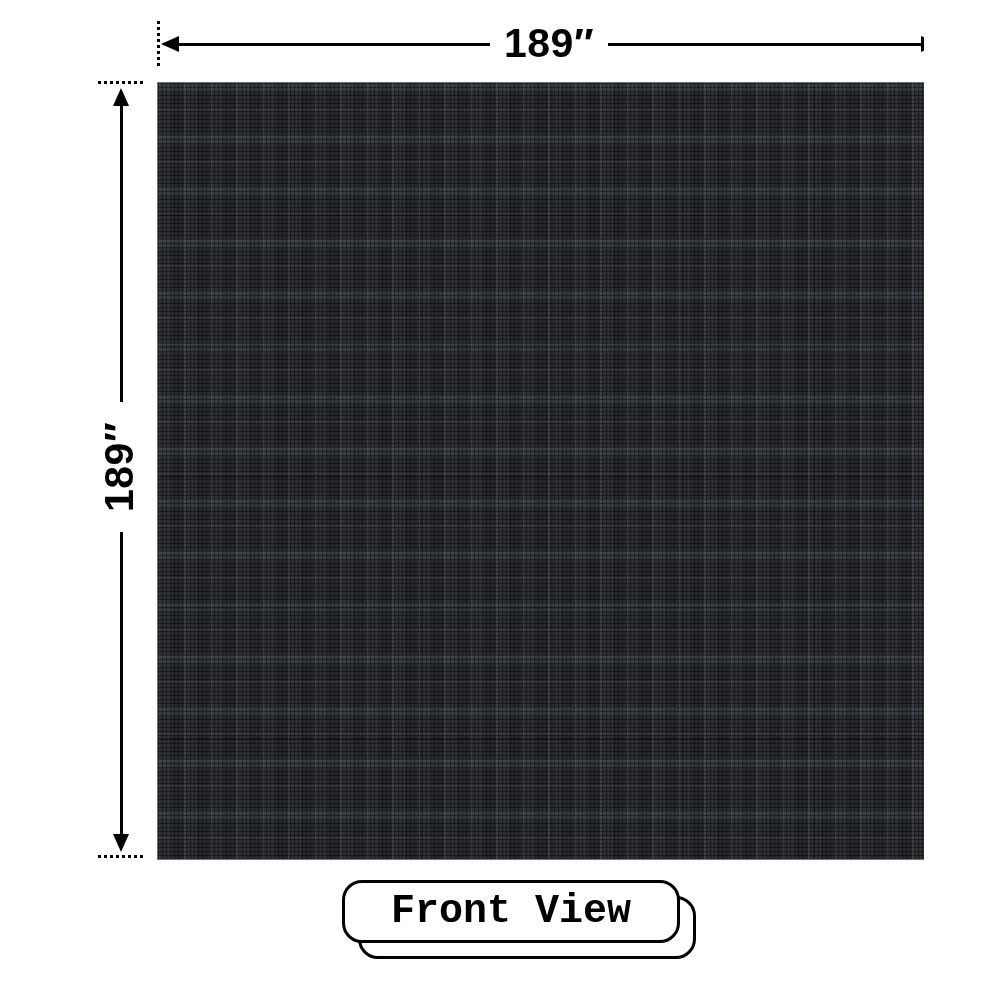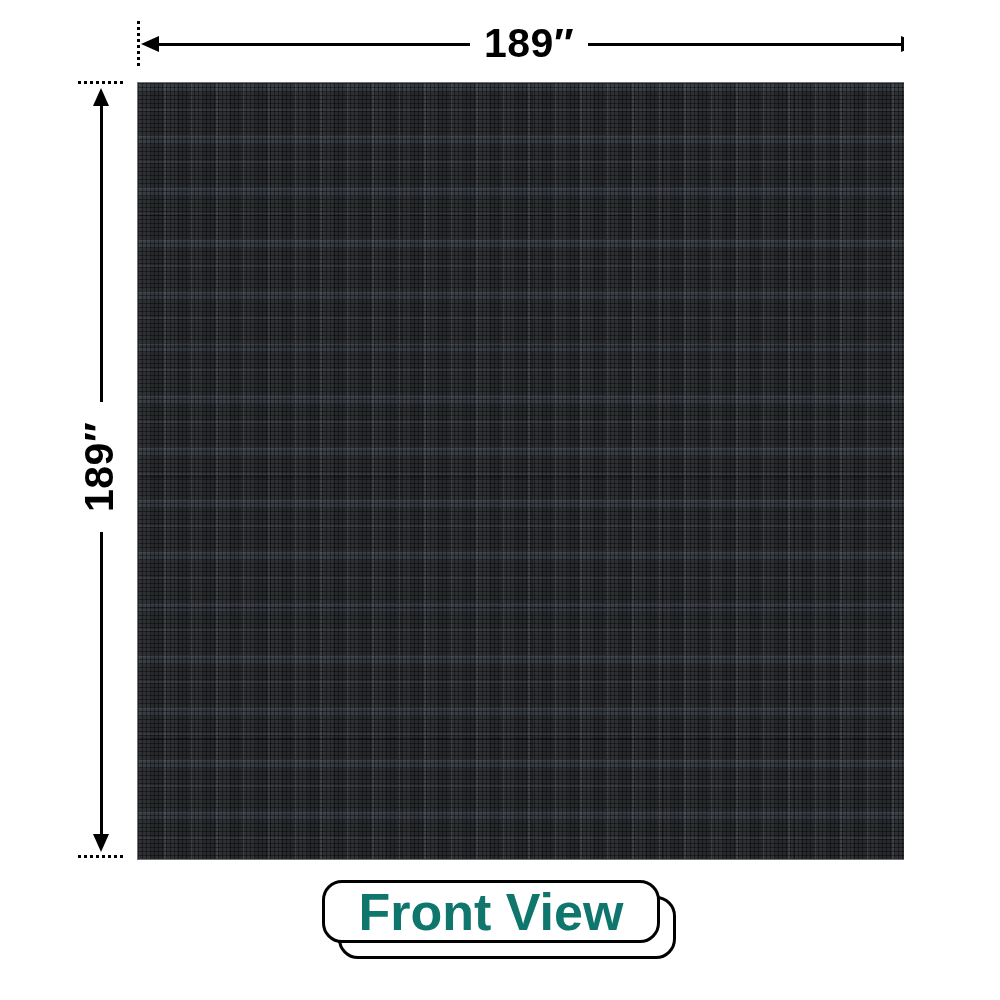--- a/index.html
+++ b/index.html
@@ -7,20 +7,21 @@
     padding: 0;
     background: #ffffff;
     font-family: "Liberation Sans", "DejaVu Sans", sans-serif;
   }
   .canvas {
     position: relative;
     width: 904px;
     height: 1000px;
     background: #ffffff;
     overflow: hidden;
+    margin-left: 20px;
   }
 
   
   .panel {
     position: absolute;
     left: 138px; top: 83px;
     width: 784px; height: 776px;
     background-color: #26282c;
     background-image:
       repeating-linear-gradient(to bottom, rgba(0,0,0,0.40) 0 1px, transparent 1px 4px),
@@ -85,24 +86,25 @@
     left: 322px; top: 880px;
     width: 338px; height: 63px;
     box-sizing: border-box;
     background: #ffffff;
     border: 3.5px solid #000;
     border-radius: 20px;
     z-index: 2;
     display: flex; align-items: center; justify-content: center;
   }
   .view-label {
-    font-size: 52px;
+    font-size: 40px;
     font-weight: bold;
-    color: #0f766e;
+    color: #000000;
     white-space: nowrap;
+    font-family: Liberation Mono, monospace;
   }
 </style>
 </head>
 <body>
 
 <div class="canvas">
 
   <div class="panel"></div>
 
   <div>

